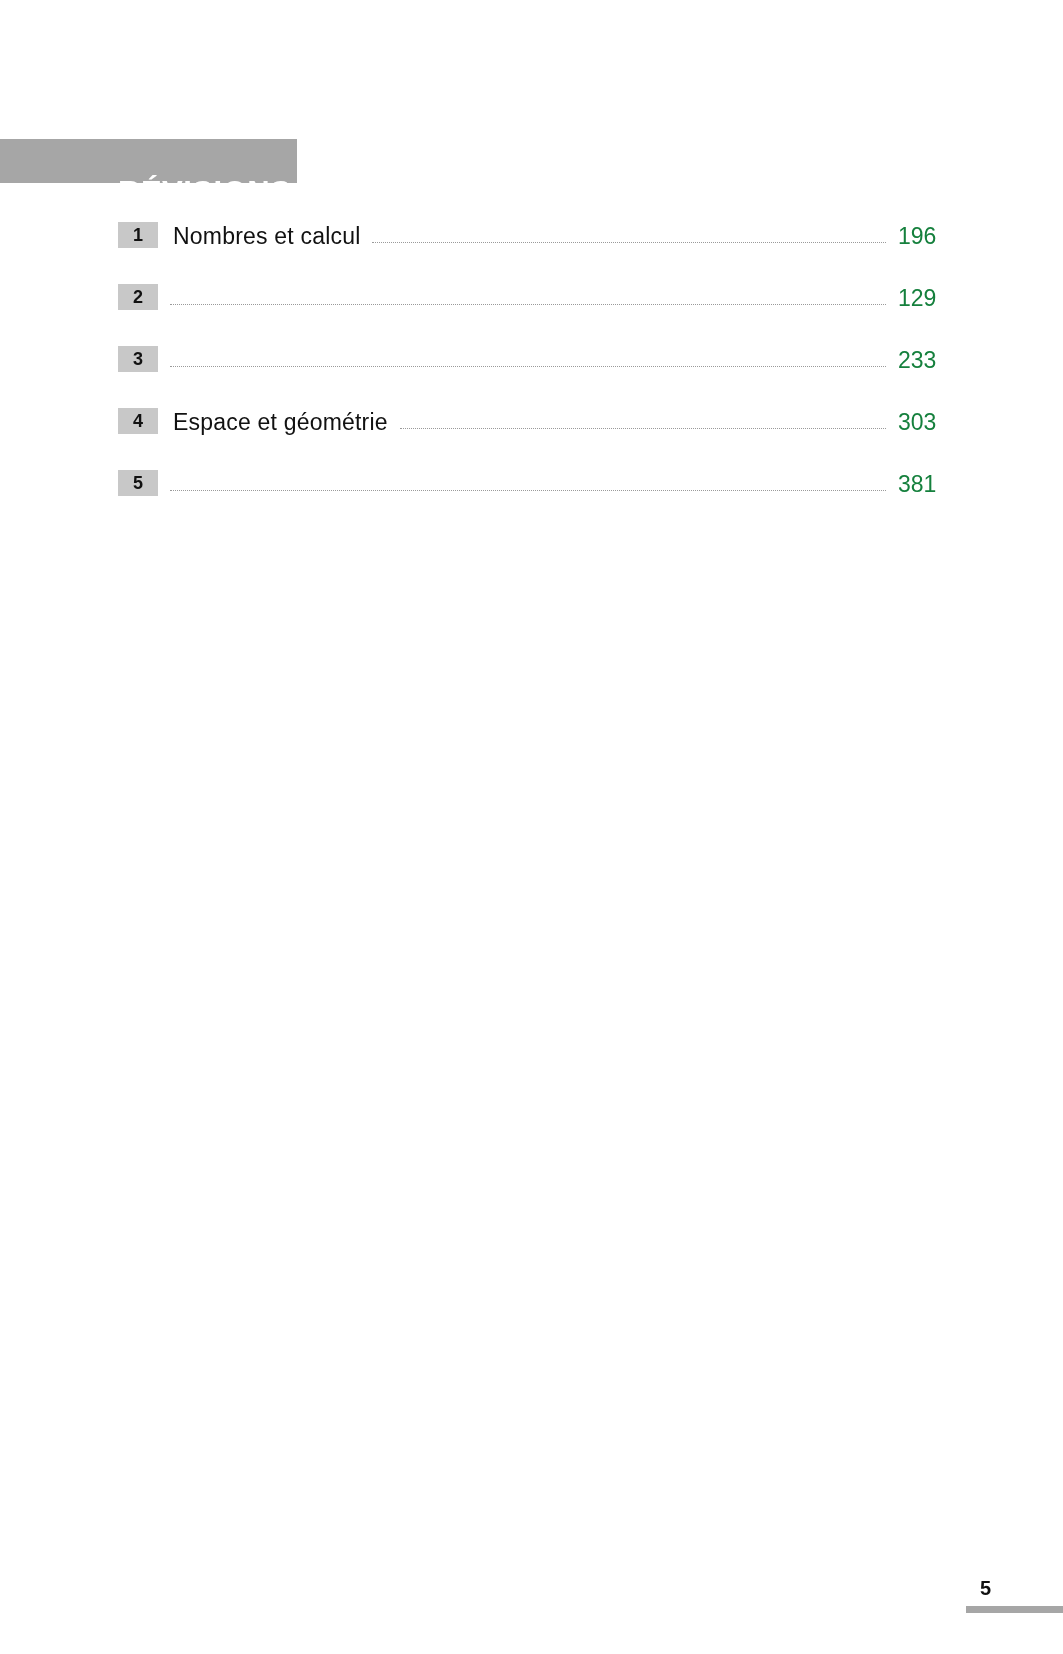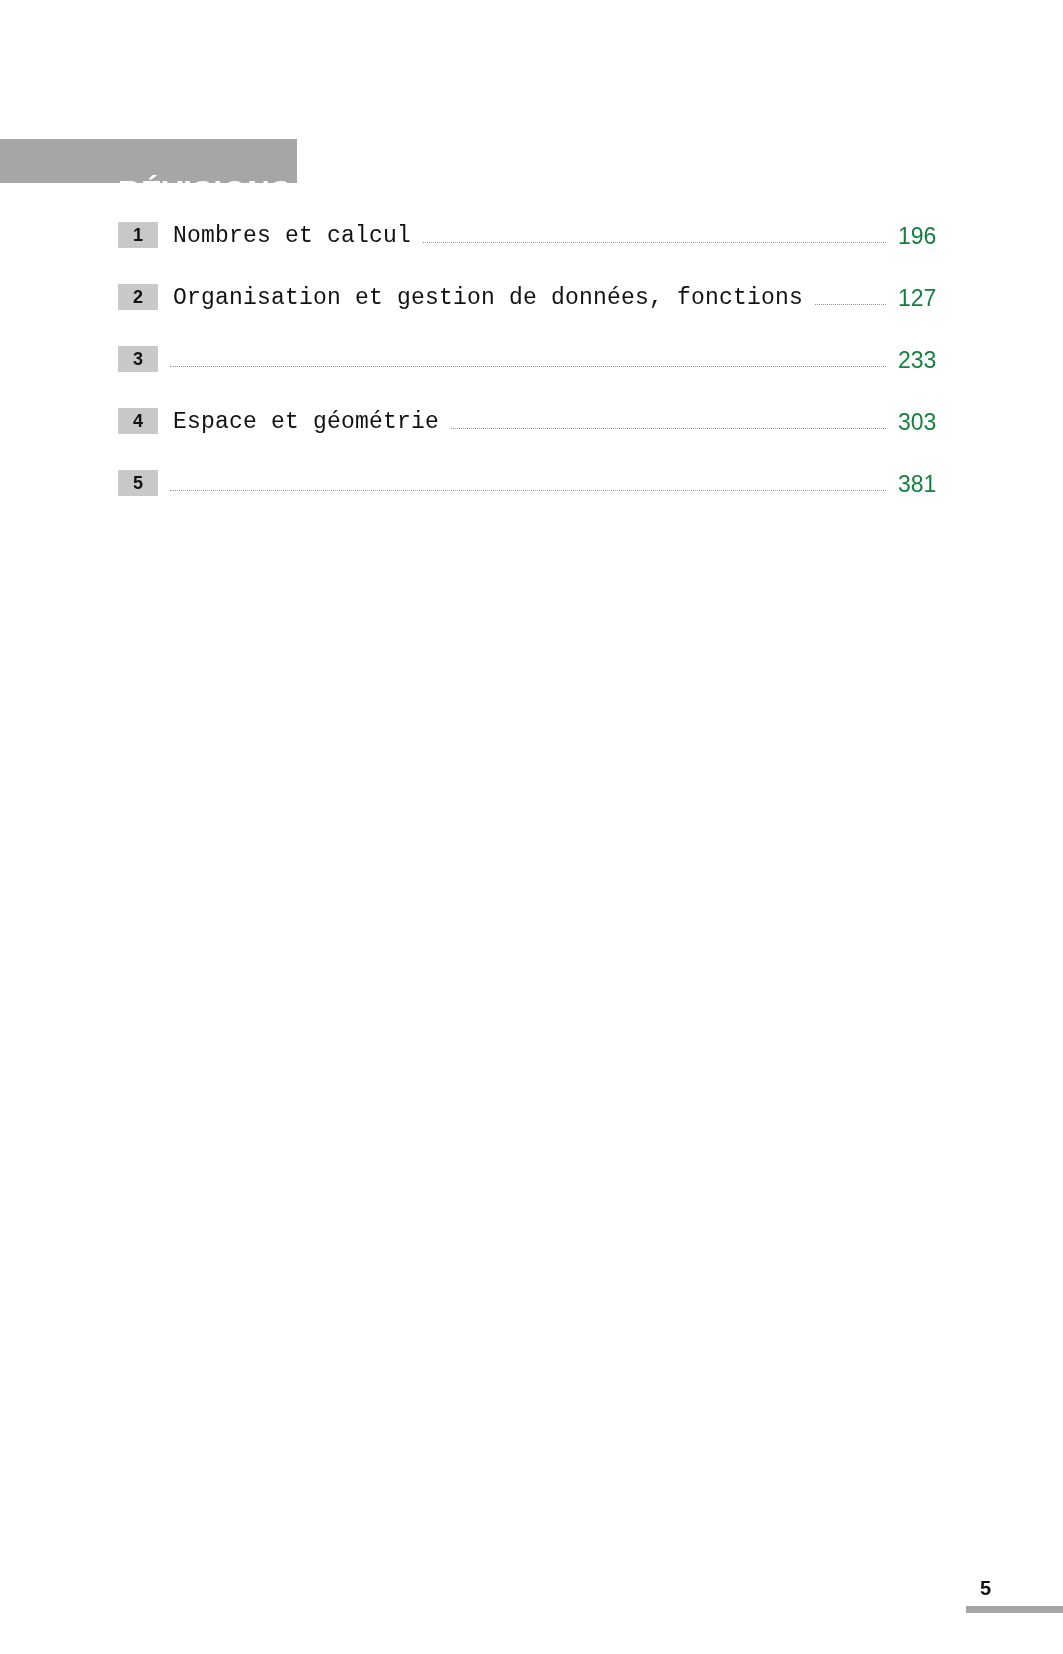--- a/index.html
+++ b/index.html
@@ -7,21 +7,21 @@
          font-family: "DejaVu Sans", sans-serif; color: #111; }
   .banner { position: absolute; left: 0; top: 139px; width: 297px; height: 44px;
             background: #a6a6a6; }
   .banner-title { position: absolute; left: 118px; top: 142px; font-family: "Liberation Sans", sans-serif;
             font-weight: bold; font-size: 31px; color: #ffffff; letter-spacing: 0.5px; line-height: 38px; margin-top: 32px; }
   .toc { position: absolute; left: 118px; top: 222px; width: 828px; }
   .row { position: relative; height: 62px; display: flex; align-items: flex-start; }
   .num { width: 40px; height: 26px; background: #c8c8c8; display: flex; align-items: center;
          justify-content: center; font-family: "Liberation Sans", sans-serif; font-weight: bold;
          font-size: 18px; color: #111; margin-top: 0px; flex: 0 0 auto; }
-  .label { margin-left: 15px; font-family: Liberation Mono, monospace; font-size: 23px; line-height: 28px;
+  .label { margin-left: 15px; font-family: Liberation Sans, sans-serif; font-size: 23px; line-height: 28px;
            color: #111; white-space: nowrap; flex: 0 0 auto; letter-spacing: 0.2px; }
   .leader { flex: 1 1 auto; border-bottom: 1.5px dotted #9a9a9a; margin: 0 12px 0 12px; height: 20px; }
   .page { width: 48px; text-align: left; font-family: "Liberation Sans", sans-serif; font-size: 23px;
           line-height: 28px; color: #15803d; flex: 0 0 auto; }
   .folio { position: absolute; left: 980px; top: 1577px; font-family: "Liberation Sans", sans-serif;
            font-weight: bold; font-size: 20px; color: #111; }
   .folio-bar { position: absolute; left: 966px; top: 1606px; width: 97px; height: 7px; background: #a6a6a6; }
 </style>
 </head>
 <body>
@@ -31,23 +31,22 @@
 
 <div class="toc">
   <div class="row">
     <div class="num">1</div>
     <div class="label">Nombres et calcul</div>
     <div class="leader"></div>
     <div class="page">196</div>
   </div>
   <div class="row">
     <div class="num">2</div>
-    <div class="label">Organisation et gestion de données, fonctions</div>
     <div class="leader"></div>
-    <div class="page">127</div>
+    <div class="page">129</div>
   </div>
   <div class="row">
     <div class="num">3</div>
     <div class="leader"></div>
     <div class="page">233</div>
   </div>
   <div class="row">
     <div class="num">4</div>
     <div class="label">Espace et géométrie</div>
     <div class="leader"></div>

